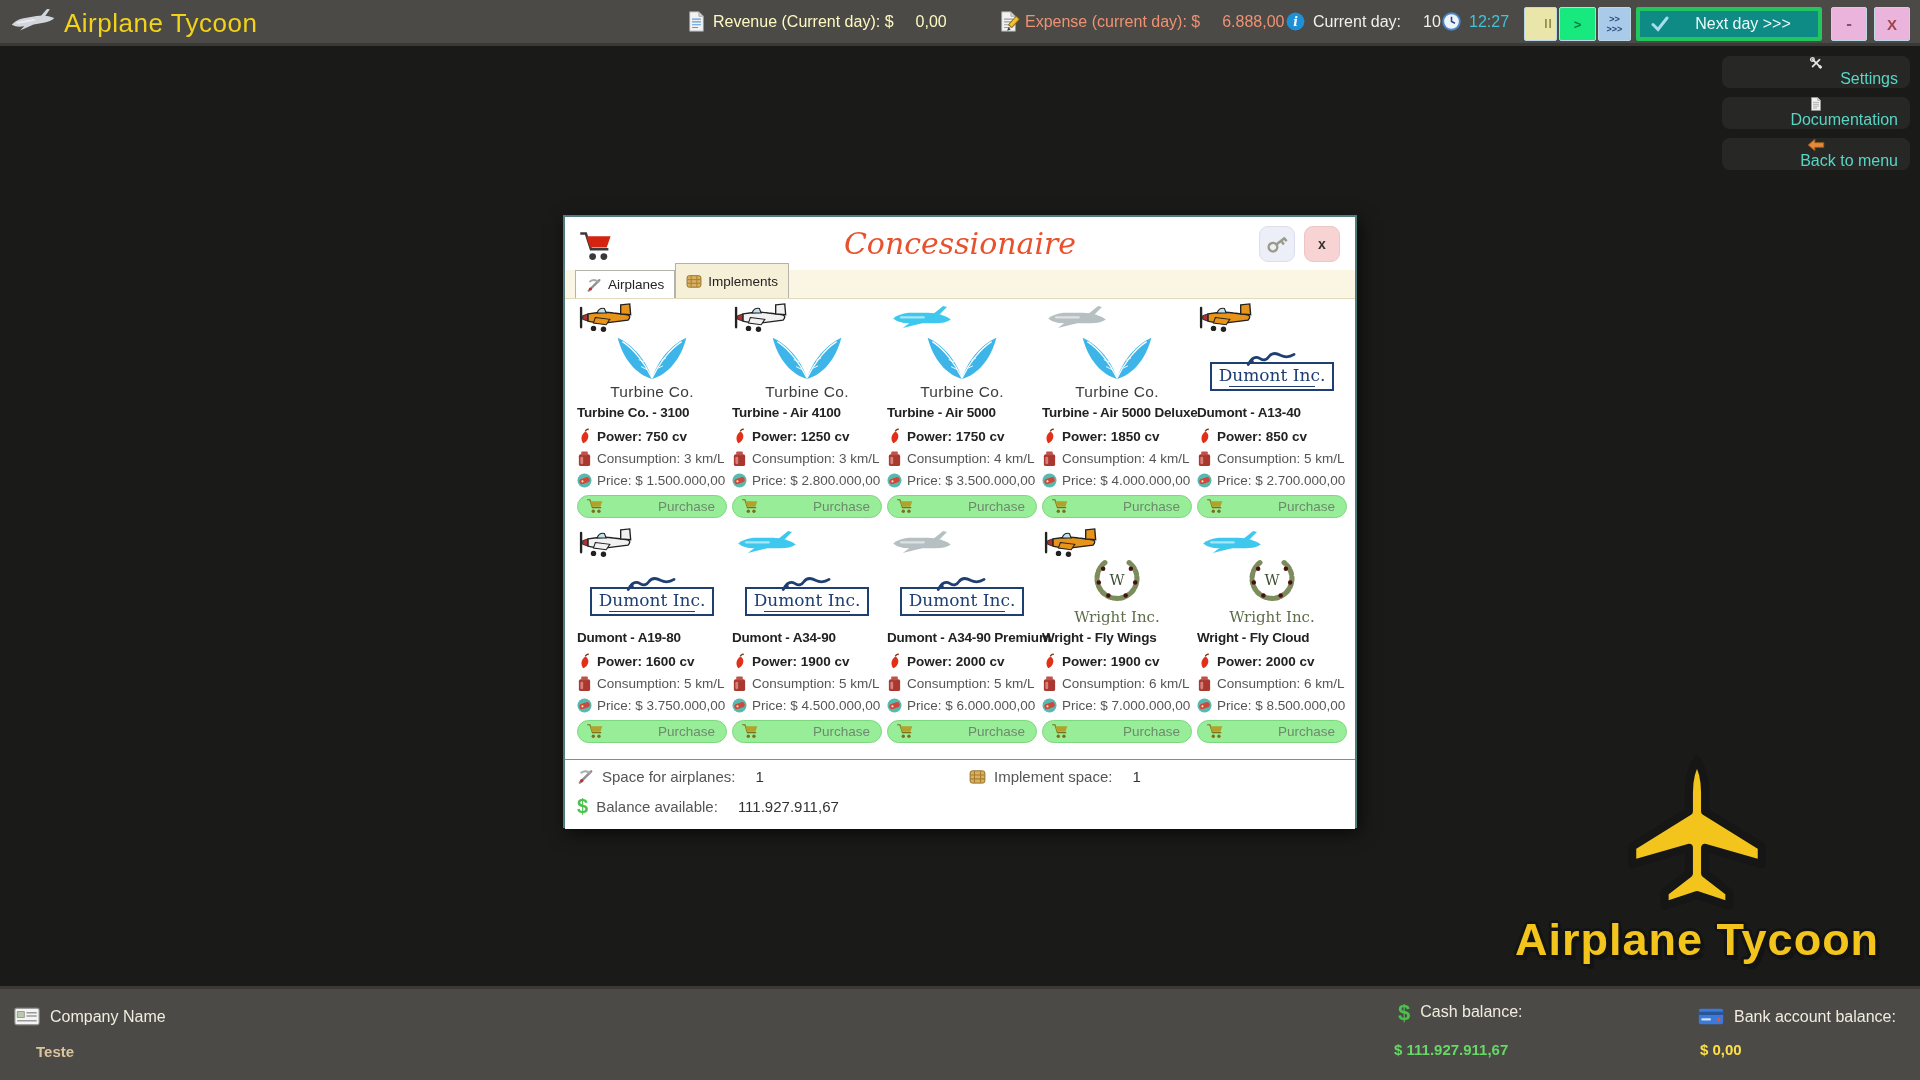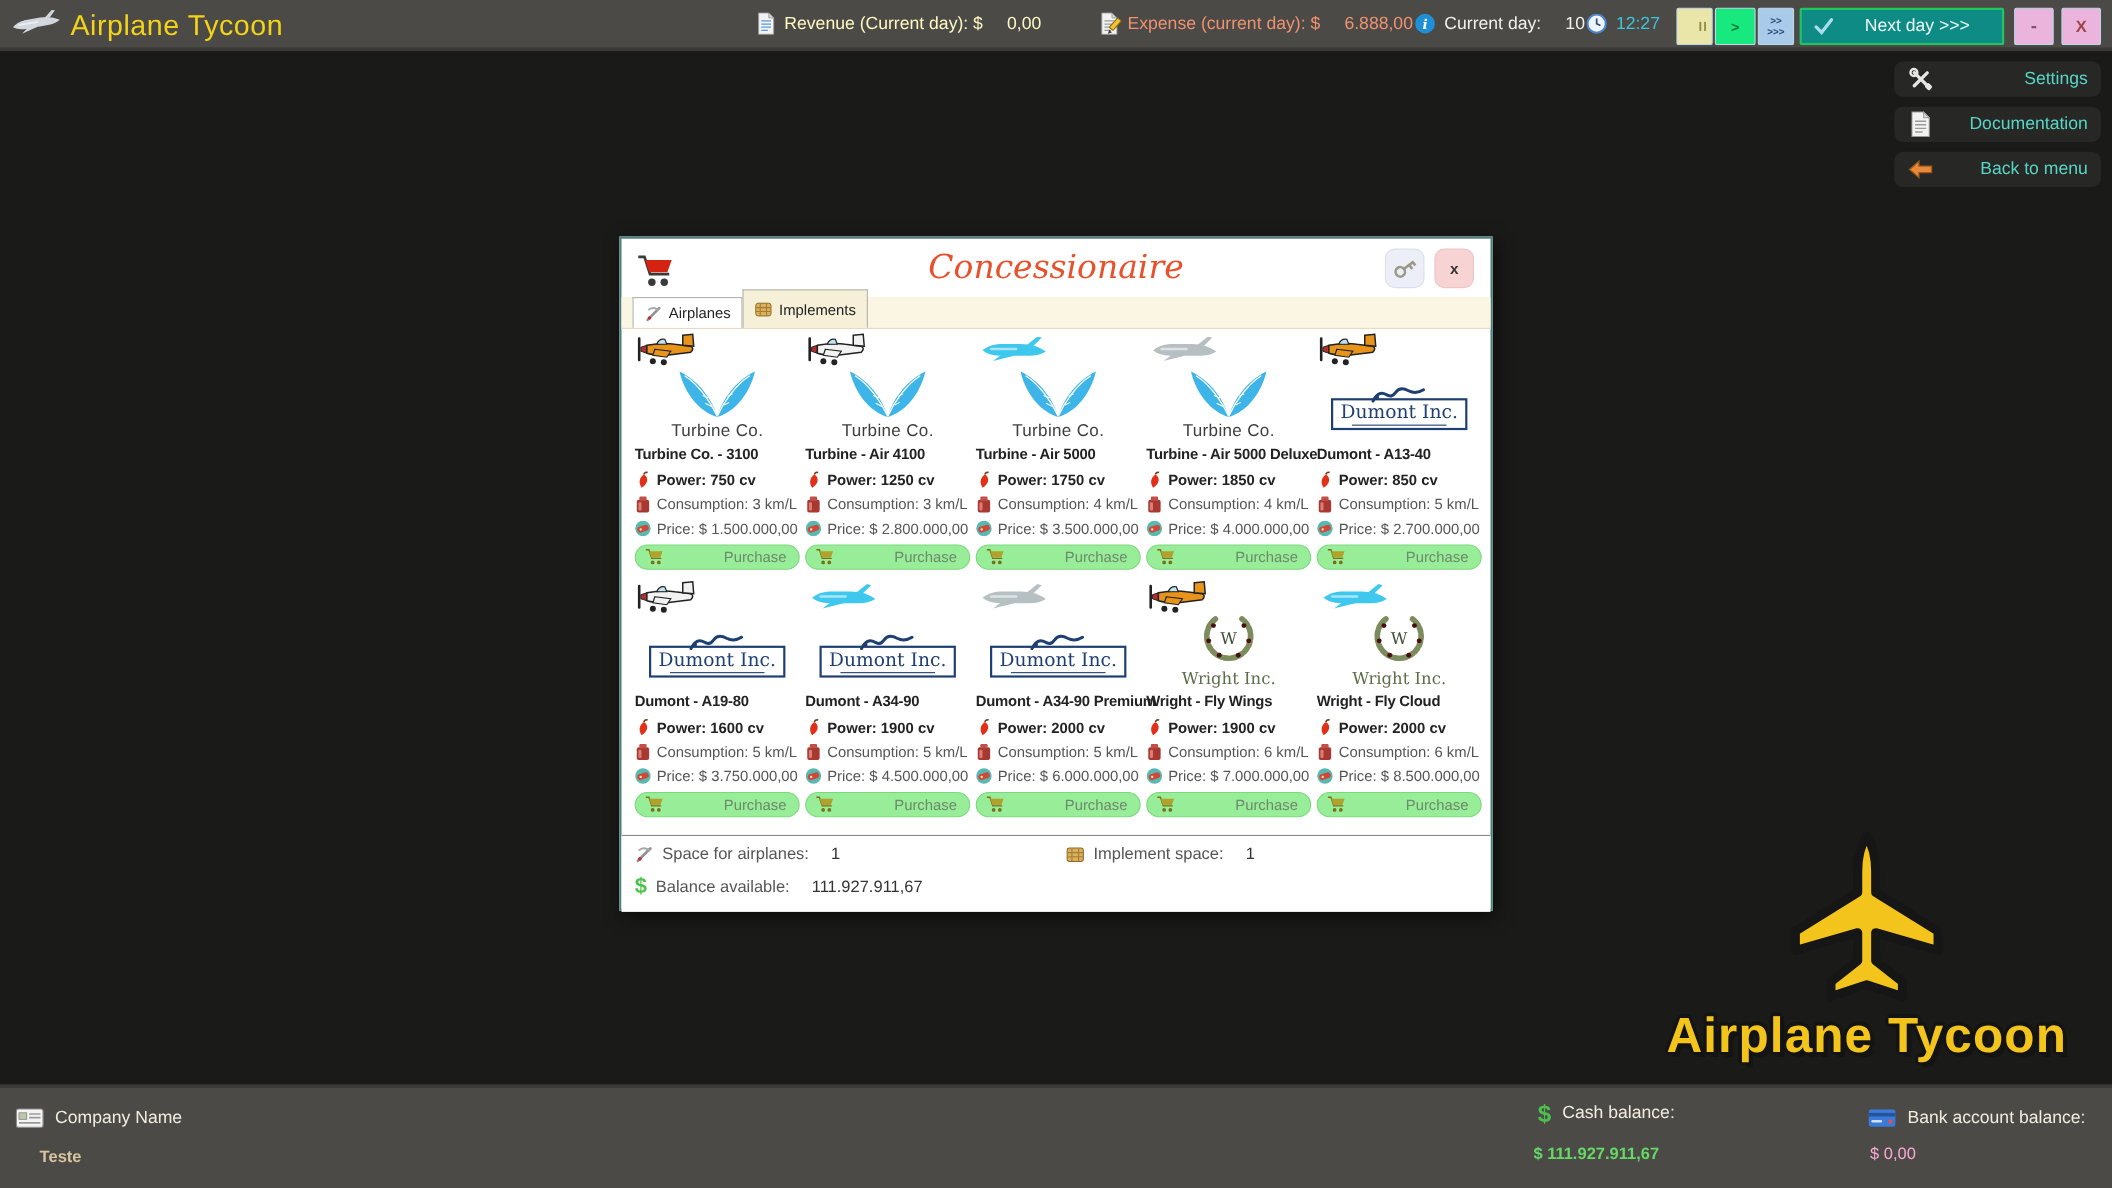--- a/index.html
+++ b/index.html
@@ -17,28 +17,28 @@
   .hud-time{left:1442px;color:#3fc4da;}
   .hud-value{margin-left:14px;}
   .hud-icon{width:17px;height:21px;position:relative;}
   .hud-icon svg{width:100%;height:100%;}
   .pencil-overlay{position:absolute;right:-4px;bottom:-2px;width:12px;height:12px;}
   .round-icon{width:19px;height:19px;}
   .ctl{position:absolute;top:7px;height:34px;border:1px solid #bcd8e8;border-radius:2px;display:flex;align-items:center;justify-content:center;box-sizing:border-box;cursor:pointer;}
   .btn-pause{left:1524px;width:33px;background:#eae5a9;color:#8f8f4a;font-size:12px;font-weight:bold;letter-spacing:1px;padding-left:16px;}
   .btn-play{left:1559px;width:37px;background:#17e97e;color:#0a7a40;font-size:13px;font-weight:bold;}
   .btn-ff{left:1598px;width:33px;background:#a9cbe9;color:#2a4a7a;flex-direction:column;font-size:9px;line-height:10px;font-weight:bold;}
-  .btn-next{left:1636px;width:186px;background:#0d8b84;border:2px solid #22c55e;color:#eefafa;font-size:16px;justify-content:flex-start;padding:0 10px;gap:8px;}
+  .btn-next{left:1636px;width:186px;background:#0d8b84;border:4px solid #22c55e;color:#eefafa;font-size:16px;justify-content:flex-start;padding:0 10px;gap:8px;}
   .btn-next .check{width:20px;height:16px;}
   .btn-next .nd-label{flex:1;text-align:center;}
   .btn-min{left:1831px;width:36px;background:#eab4dd;color:#8a4a7a;font-size:17px;font-weight:bold;}
   .btn-x{left:1874px;width:36px;background:#eab4dd;color:#a04545;font-size:15px;font-weight:bold;}
 
   
-  .menu-btn{position:absolute;left:1722px;width:188px;height:32px;background:#272725;border-radius:8px;display:flex;align-items:center;padding:0 12px;box-sizing:border-box;cursor:pointer;}
+  .menu-btn{position:absolute;left:1722px;width:188px;height:32px;background:#272725;border-radius:8px;display:flex;align-items:center;padding:0 12px;box-sizing:border-box;cursor:pointer;flex-direction:column;}
   .menu-btn .m-icon{width:24px;height:24px;}
   .menu-btn .m-label{margin-left:auto;color:#57d6c5;font-size:16px;}
   .mb-settings{top:56px;}
   .mb-docs{top:97px;}
   .mb-back{top:138px;}
 
   
   .modal{position:absolute;left:563px;top:215px;width:794px;height:613px;background:#fff;border:2px solid #4e7d7d;box-sizing:border-box;box-shadow:3px 5px 16px rgba(0,0,0,.65);}
   .modal-cart{position:absolute;left:13px;top:12px;width:36px;height:36px;--cart-fill:#d42310;--cart-frame:#3a3a3a;}
   .modal-title{position:absolute;top:9px;left:0;right:0;text-align:center;font-family:"DejaVu Serif",serif;font-style:italic;font-size:30px;color:#e8512c;}
@@ -89,21 +89,21 @@
 
   
   .bottombar{position:absolute;left:0;top:986px;width:1920px;height:94px;background:#4b4a46;border-top:3px solid #3a3936;box-sizing:border-box;}
   .bb-item{position:absolute;display:flex;align-items:center;gap:10px;font-size:16px;color:#f2ece0;}
   .bb-company{left:14px;top:18px;}
   .bb-company-value{position:absolute;left:36px;top:54px;font-size:15px;font-weight:bold;color:#d9c49f;}
   .bb-cash{left:1398px;top:14px;}
   .bb-cash .dollar-glyph{font-size:22px;}
   .bb-cash-value{position:absolute;left:1394px;top:52px;font-size:15px;font-weight:bold;color:#66d866;}
   .bb-bank{left:1698px;top:18px;}
-  .bb-bank-value{position:absolute;left:1700px;top:52px;font-size:15px;font-weight:normal;color:#f9a8d4;}
+  .bb-bank-value{position:absolute;left:1700px;top:52px;font-size:15px;font-weight:bold;color:#fde047;}
   .bb-icon{width:26px;height:19px;}
 
   
   .big-logo{position:absolute;left:1496px;top:752px;width:402px;text-align:center;}
   .big-plane{width:152px;height:162px;}
   .big-title{margin-top:-4px;font-size:45px;font-weight:bold;color:#f2c41c;letter-spacing:1px;white-space:nowrap;
     text-shadow:-2px -2px 0 #141414,2px -2px 0 #141414,-2px 2px 0 #141414,2px 2px 0 #141414,0 -3px 0 #141414,0 3px 0 #141414,-3px 0 0 #141414,3px 0 0 #141414,4px 5px 0 #141414;}
 </style>
 </head>
 <body>

